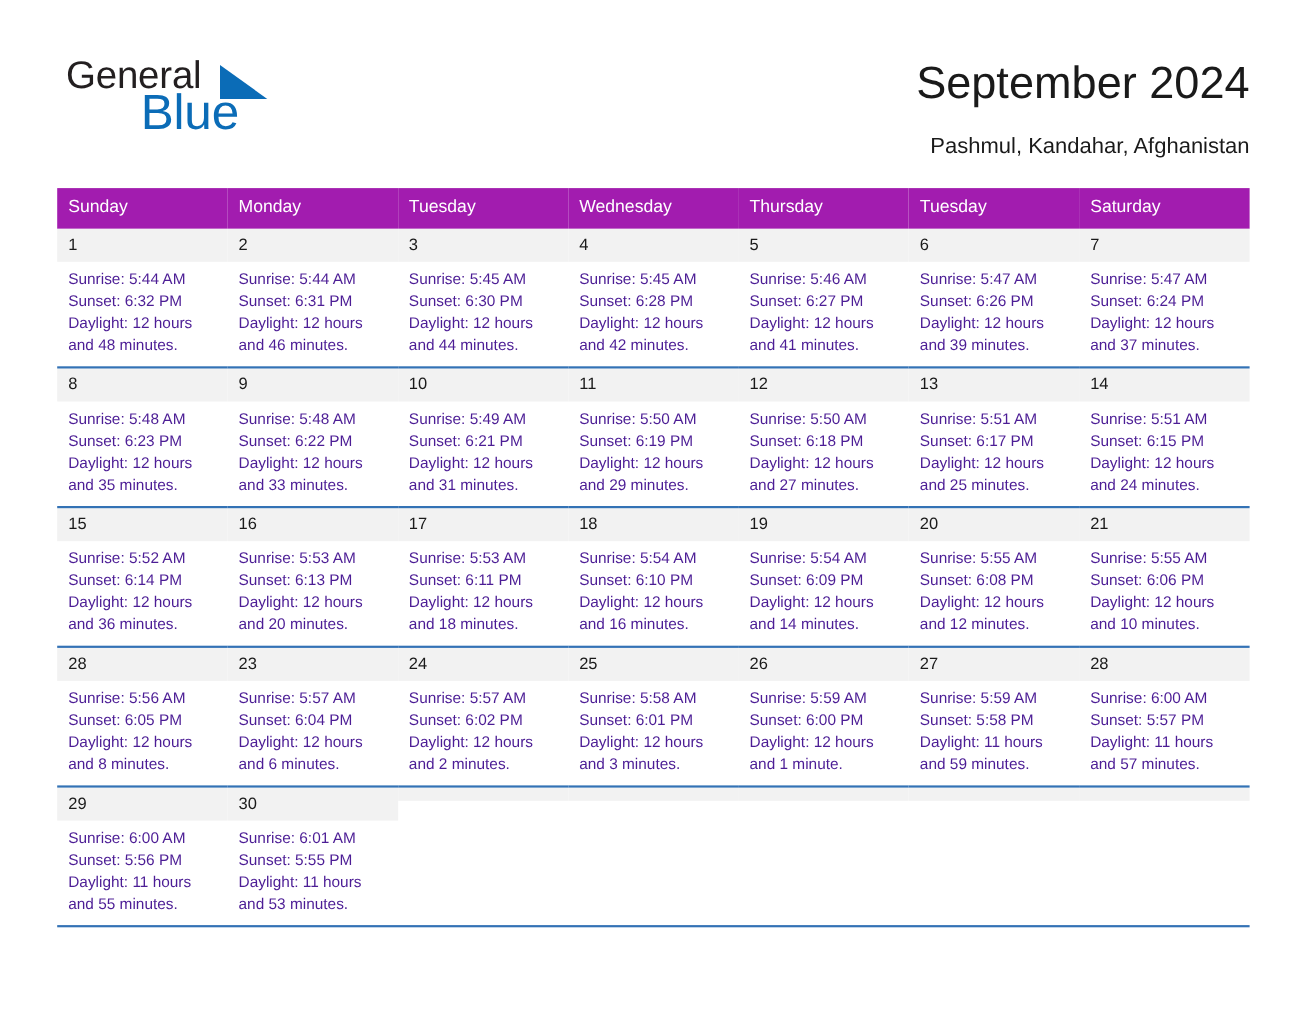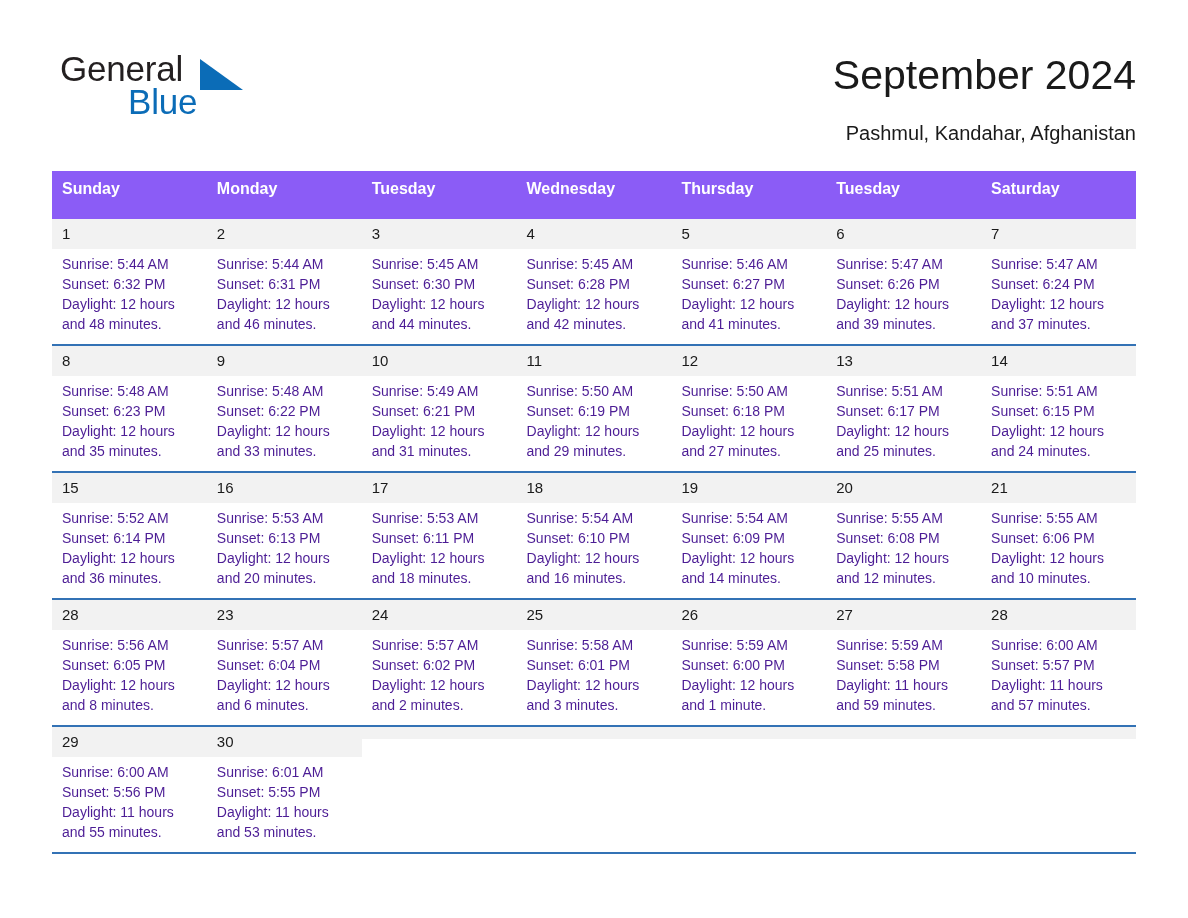--- a/index.html
+++ b/index.html
@@ -50,21 +50,21 @@
     top: 11px;
     width: 0;
     height: 0;
     border-left: 43px solid #0b6cb7;
     border-top: 31px solid transparent;
   }
   .logo-blue {
     position: absolute;
     left: 76px;
     top: 33px;
-    font-size: 35px;
+    font-size: 45px;
     letter-spacing: -0.2px;
     color: #0b6cb7;
     line-height: 42px;
   }
   .title-block {
     text-align: right;
     flex: 1 1 auto;
     padding-top: 2px;
   }
   .month-title {
@@ -84,26 +84,26 @@
   }
 
   
   .calendar {
     margin: 23px 52px 0 52px;
     width: 1084px;
     border-collapse: collapse;
     table-layout: fixed;
   }
   .calendar th {
-    background: #8b5cf6;
+    background: #a21caf;
     color: #ffffff;
     font-size: 16px;
-    font-weight: bold;
+    font-weight: normal;
     text-align: left;
-    padding: 8px 0 20px 10px;
+    padding: 8px 0 9px 10px;
     line-height: 20px;
     border: none;
   }
   .calendar td {
     vertical-align: top;
     padding: 0;
     border: none;
     width: 154.85px;
   }
   .week-row > td {

